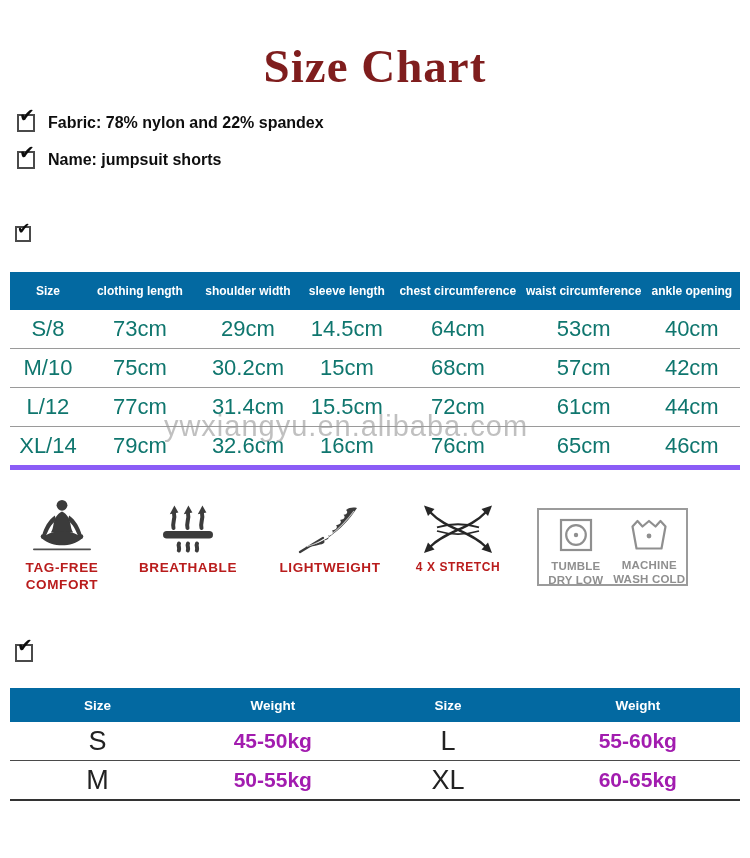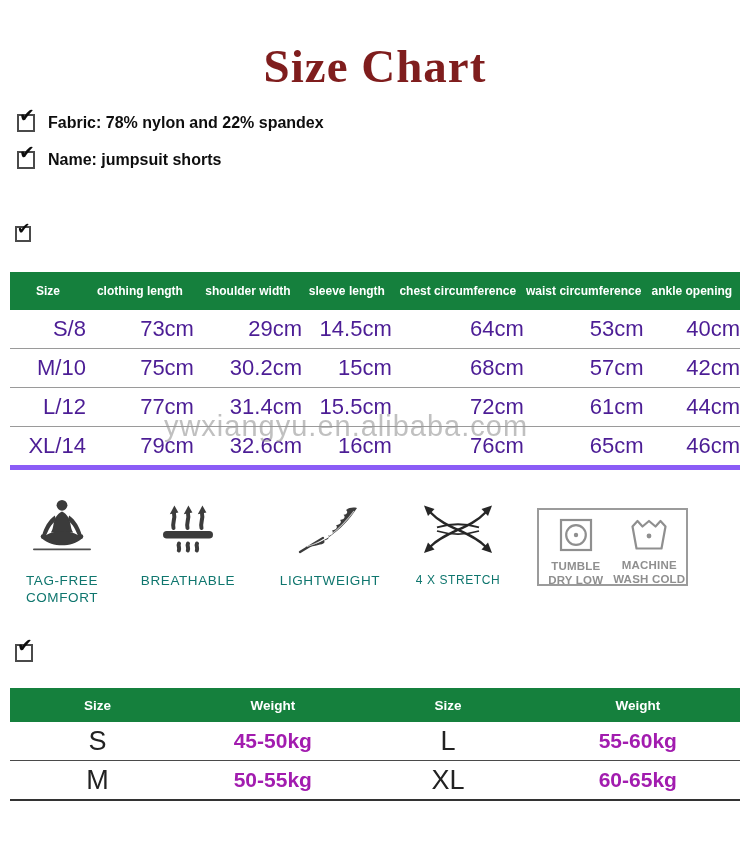--- a/index.html
+++ b/index.html
@@ -21,40 +21,40 @@
   .cb.small{width:12px;height:12px;}
   .cb.small i{font-size:16px;top:-7px;line-height:16px;}
   .attr-text{font-size:16px;font-weight:bold;color:#0e0e0e;}
 
   .size-heading-row{display:flex;align-items:flex-start;gap:9px;}
   .size-heading-text{font-size:26px;color:#1b1b1b;letter-spacing:.5px;}
 
   
   table{border-collapse:collapse;table-layout:fixed;width:730px;}
   th,td{text-align:center;vertical-align:middle;padding:0;overflow:hidden;white-space:nowrap;}
-  .red-head th{background:#15803d;color:#ffffff;font-weight:bold;}
+  .red-head th{background:#0369a1;color:#ffffff;font-weight:bold;}
   .size-table th{height:38px;font-size:12px;}
-  .size-table td{height:38px;font-size:22px;color:#4c1d95;border-bottom:1px solid #9a9a9a;text-align:right;}
+  .size-table td{height:38px;font-size:22px;color:#0f766e;border-bottom:1px solid #9a9a9a;}
   .size-table tr:last-child td{border-bottom:5px solid #8b5cf6;}
   .size-table td:first-child{font-size:22px;}
   .weight-table th{height:34px;font-size:13.5px;}
   .weight-table td{height:38px;border-bottom:1px solid #4a4a4a;}
   .weight-table tr:last-child td{border-bottom:2px solid #333;}
   .weight-table .sz{font-size:27px;font-weight:normal;color:#222;}
   .weight-table .wt{font-size:21px;font-weight:bold;color:#a21caf;}
 
   
   .watermark{top:410px;left:0;width:692px;text-align:center;font-size:29px;
     color:rgba(150,150,150,.6);letter-spacing:1px;z-index:5;pointer-events:none;}
 
   
   .feature{top:496px;text-align:center;}
   .f-icon{height:58px;display:flex;align-items:flex-end;justify-content:center;}
-  .f-label{margin-top:18px;font-weight:normal;font-size:13.5px;line-height:17px;
-           color:#0f766e;letter-spacing:.6px;}
+  .f-label{margin-top:5px;font-weight:bold;font-size:13.5px;line-height:17px;
+           color:#b91c1c;letter-spacing:.6px;}
   .f-label.big{font-size:12px;}
   .care-box{top:508px;left:537px;width:147px;height:74px;border:2px solid #9b9b9b;
     display:flex;align-items:stretch;}
   .care-item{flex:1 1 50%;display:flex;flex-direction:column;align-items:center;
     justify-content:flex-start;padding-top:8px;}
   .care-label{margin-top:4px;font-weight:bold;font-size:11.5px;line-height:13.5px;
     color:#8f8f8f;letter-spacing:.2px;text-align:center;}
 </style>
 </head>
 <body>

